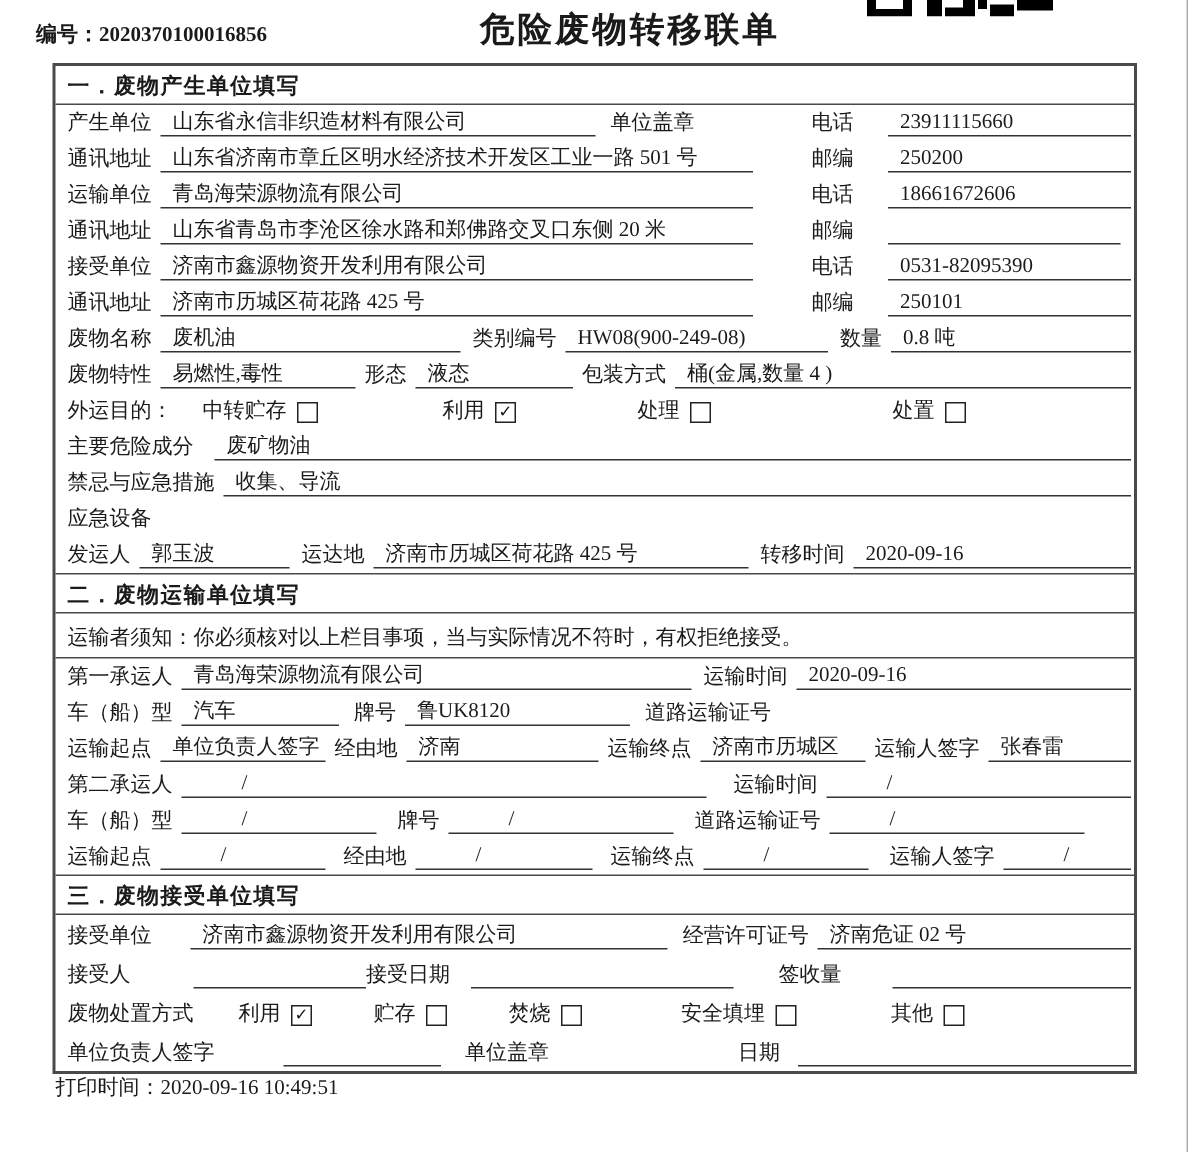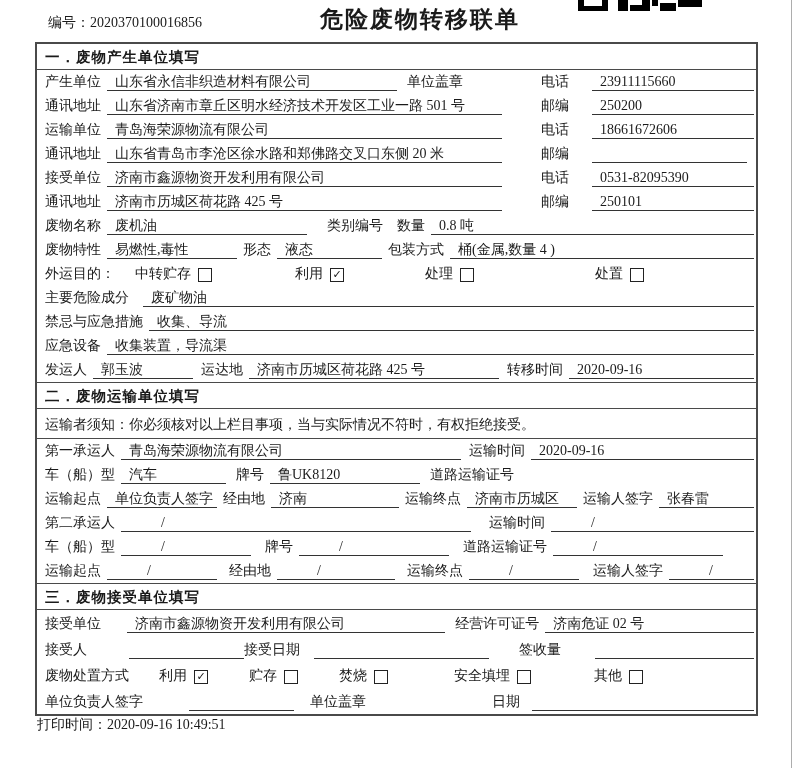--- a/index.html
+++ b/index.html
@@ -1,18 +1,18 @@
 <!DOCTYPE html>
 <html><head>
 <meta charset="utf-8">
 <style>
   html,body{margin:0;padding:0;background:#fff;}
   .doc{position:relative;width:796px;height:768px;background:#ffffff;overflow:hidden;
        font-family:"Liberation Serif","DejaVu Serif",serif;color:#1a1a1a;}
-  .serial{position:absolute;left:48px;top:14px;font-size:14px;white-space:nowrap;}
+  .serial{position:absolute;left:24px;top:14px;font-size:14px;white-space:nowrap;font-weight:bold;}
   .title{position:absolute;left:80px;top:4px;width:680px;text-align:center;
          font-size:23px;font-weight:bold;letter-spacing:2px;}
   .qr{position:absolute;left:578px;top:0;}
   .page-edge{position:absolute;right:4px;top:0;height:768px;width:1px;background:#adadad;}
   .tbl{position:absolute;left:35px;top:42px;width:723px;border:2px solid #4a4a4a;box-sizing:border-box;background:#fff;}
   .sec{border-top:1.5px solid #4a4a4a;}
   .sec:first-child{border-top:none;}
   .sec-hdr{height:26px;box-sizing:border-box;padding:4px 8px 0 8px;font-weight:bold;
            font-size:14.5px;border-bottom:1.5px solid #4a4a4a;letter-spacing:1px;}
   .notice{height:30px;box-sizing:border-box;padding:7px 8px 0 8px;font-size:14px;
@@ -111,21 +111,22 @@
         <span class="u" style="width:395px">济南市历城区荷花路 425 号</span>
         <span class="rgt">
             <span class="lbl">邮编</span>
           <span class="u fill">250101</span>
           </span>
       </div>
 
       <div class="row">
         <span class="lbl">废物名称</span>
         <span class="u" style="width:200px">废机油</span>
-        <span class="lbl" style="margin-left:20px">类别编号</span>
+        <span class="lbl" style="margin-left:8px">类别编号</span>
+        <span class="u" style="width:175px">HW08(900-249-08)</span>
         <span class="lbl" style="margin-left:8px">数量</span>
         <span class="u fill">0.8 吨</span>
       </div>
 
       <div class="row">
         <span class="lbl">废物特性</span>
         <span class="u" style="width:130px">易燃性,毒性</span>
         <span class="lbl" style="margin-left:6px">形态</span>
         <span class="u" style="width:105px">液态</span>
         <span class="lbl" style="margin-left:6px">包装方式</span>
@@ -157,21 +158,20 @@
         <span class="u fill" style="margin-left:8px">废矿物油</span>
       </div>
 
       <div class="row">
         <span class="lbl">禁忌与应急措施</span>
         <span class="u fill">收集、导流</span>
       </div>
 
       <div class="row">
         <span class="lbl">应急设备</span>
-        <span class="u fill">收集装置，导流渠</span>
       </div>
 
       <div class="row">
         <span class="lbl">发运人</span>
         <span class="u" style="width:100px">郭玉波</span>
         <span class="lbl" style="margin-left:8px">运达地</span>
         <span class="u" style="width:250px">济南市历城区荷花路 425 号</span>
         <span class="lbl" style="margin-left:8px">转移时间</span>
         <span class="u fill">2020-09-16</span>
       </div>

